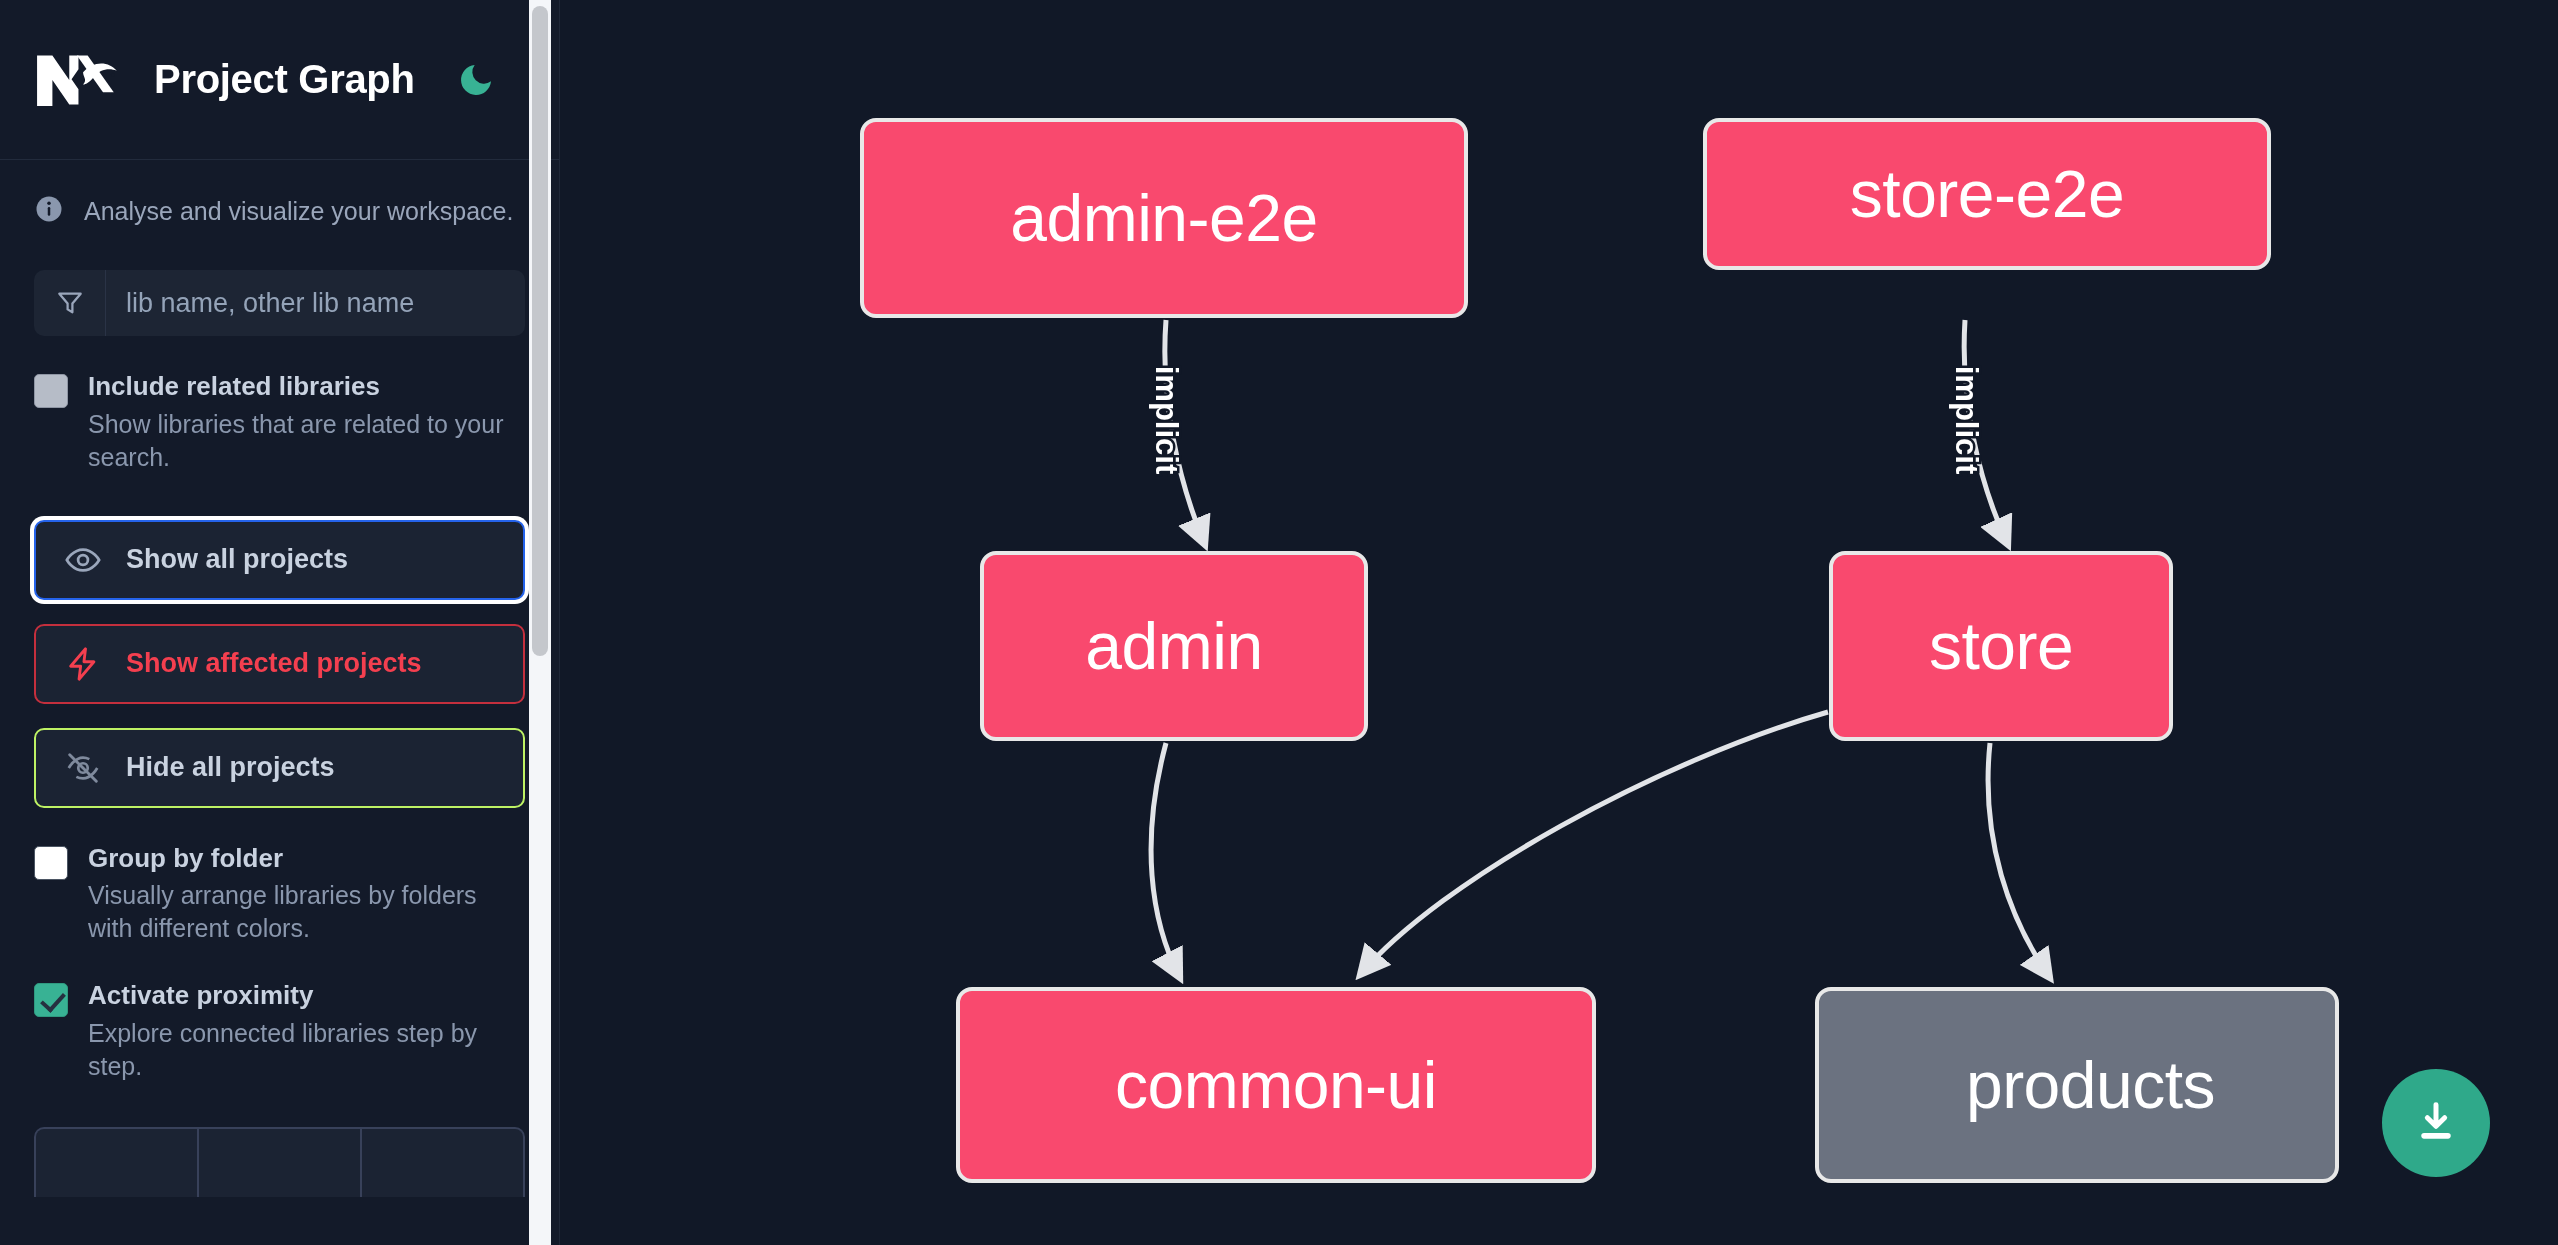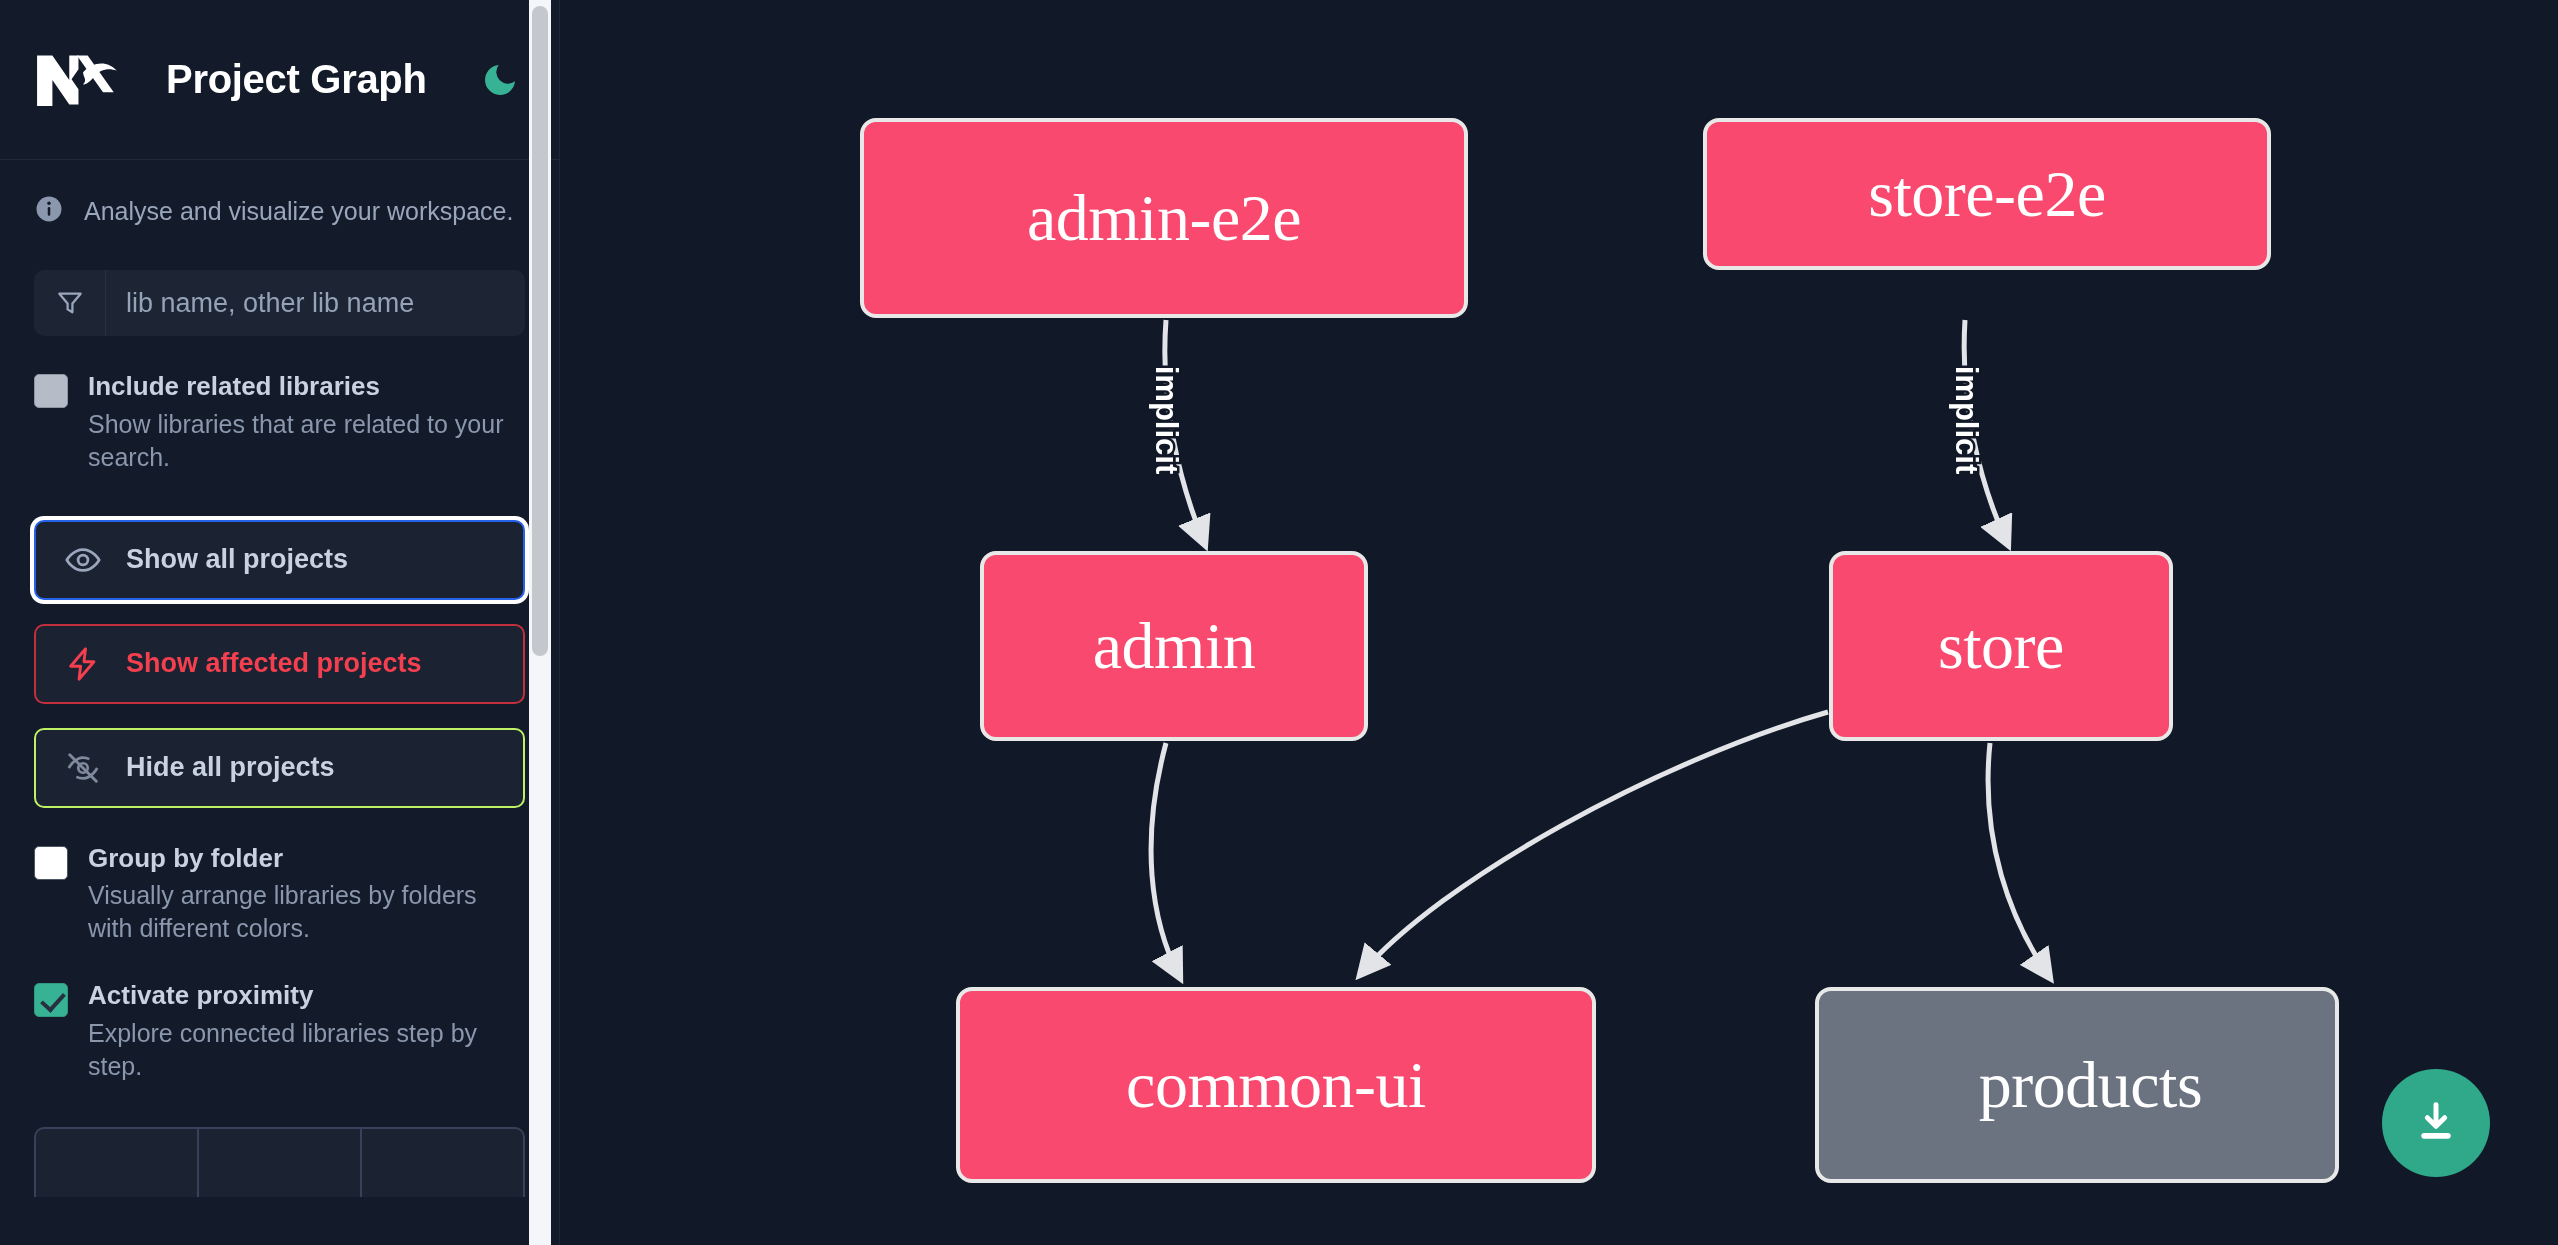--- a/index.html
+++ b/index.html
@@ -36,21 +36,21 @@
     overflow: hidden;
   }
 
   
   .sb-header {
     height: 160px;
     display: flex;
     align-items: center;
     padding: 0 34px;
     border-bottom: 1px solid #222b3c;
-    gap: 12px;
+    gap: 0;
     text-align: center;
   }
   .nx-logo { width: 92px; height: 62px; flex: 0 0 92px; display:block; }
   .sb-title {
     font-size: 40px;
     font-weight: 700;
     color: #ffffff;
     margin-left: 28px;
     letter-spacing: -0.3px;
     white-space: nowrap;
@@ -233,21 +233,21 @@
   .gnode {
     position: absolute;
     display: flex;
     align-items: center;
     justify-content: center;
     border-radius: 16px;
     border: 4px solid #e8e8e8;
     color: #ffffff;
     font-size: 66px;
     font-weight: 400;
-    font-family: Liberation Serif, serif;
+    font-family: Liberation Sans, sans-serif;
     letter-spacing: -0.5px;
     cursor: pointer;
     white-space: nowrap;
   }
 
   
   .fab {
     position: absolute;
     right: 68px; bottom: 68px;
     width: 108px; height: 108px;

